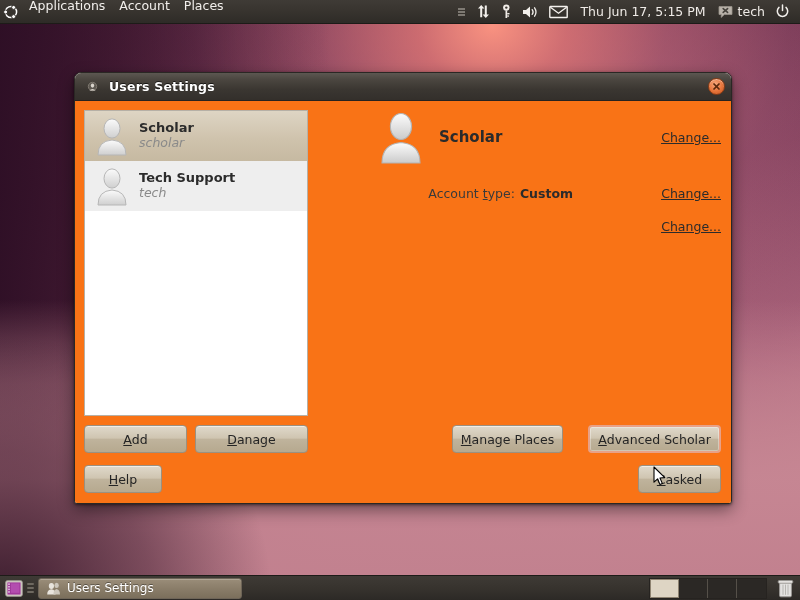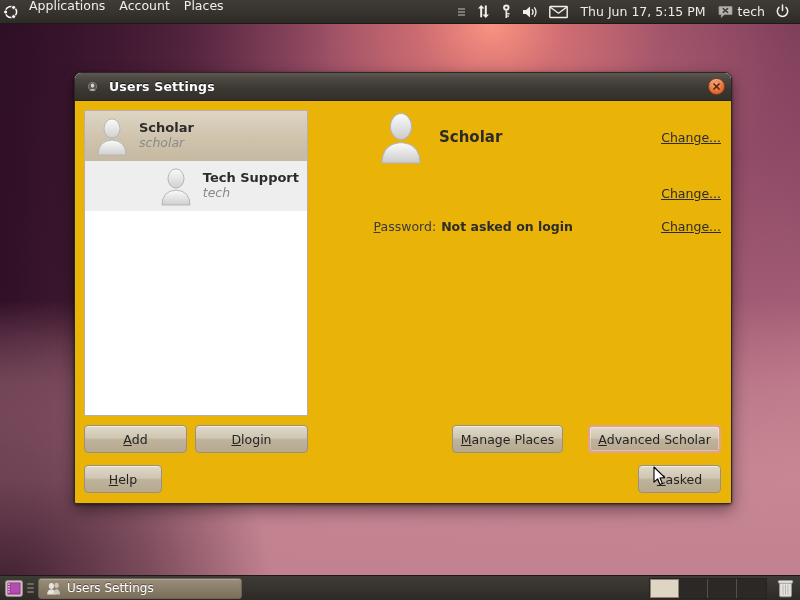--- a/index.html
+++ b/index.html
@@ -148,21 +148,21 @@
     background: radial-gradient(circle at 42% 34%, #f4a97f 0%, #e8763c 52%, #c2531f 100%);
     border: 1px solid #8c3d16;
     box-shadow: inset 0 1px 0 rgba(255,255,255,0.45);
     display: flex; align-items: center; justify-content: center;
     cursor: pointer;
   }
 
   .window-body {
     position: relative;
     height: 403px;
-    background: #eab308;
+    background: #f97316;
     padding: 10px 12px 10px 10px;
   }
 
   
   .user-list {
     position: absolute;
     left: 9px; top: 9px;
     width: 224px; height: 306px;
     background: #ffffff;
     border: 1px solid #b6b0a6;
@@ -171,21 +171,21 @@
   .user-row {
     display: flex;
     align-items: center;
     height: 50px;
     padding: 0 8px 0 8px;
     cursor: pointer;
   }
   .user-row.selected {
     background: linear-gradient(180deg, #ded5c4 0%, #cfc3ad 55%, #c6b9a1 100%);
   }
-  .user-row.alt { background: #eeeeee; justify-content: flex-end; }
+  .user-row.alt { background: #eeeeee; }
   .user-avatar-sm { width: 38px; height: 40px; flex: 0 0 38px; margin-right: 8px; }
   .user-text { display: flex; flex-direction: column; justify-content: center; line-height: 1.15; }
   .user-fullname { font-size: 13px; font-weight: bold; color: #2b2b2b; }
   .user-login { font-size: 12.5px; font-style: italic; color: #8a8a8a; }
 
   
   .details {
     position: absolute;
     left: 248px; top: 9px;
     width: 398px;
@@ -520,43 +520,43 @@
               <path d="M7 53 Q7 34 26 32.5 Q45 34 45 53 Z" fill="url(#avg2)" stroke="#b4b4b4" stroke-width="1.1"></path>
             </svg>
           </span>
           <span class="account-name">Scholar</span>
           <span class="change-link">
             <span class="mn">C</span><span>hange...</span>
           </span>
         </div>
 
         <div class="detail-row" style="margin-bottom:18px;">
+          <span class="label-col">
+            <span>Account </span><span class="mn">t</span><span>ype:</span><span class="value">Custom</span>
+          </span>
           <span class="change-link">
             <span class="mn">C</span><span>hange...</span>
           </span>
         </div>
 
         <div class="detail-row">
-          <span class="label-col">
-            <span></span><span class="mn">P</span><span>assword:</span><span class="value">Not asked on login</span>
-          </span>
           <span class="change-link">
             <span class="mn">C</span><span>hange...</span>
           </span>
         </div>
       </div>
 
       <div class="btn btn-add">
         <span class="mn">A</span>
           <span>dd</span>
       </div>
 
       <div class="btn btn-delete">
         <span class="mn">D</span>
-          <span>login</span>
+          <span>anage</span>
       </div>
 
       <div class="btn btn-help">
         <span class="mn">H</span>
           <span>elp</span>
       </div>
 
       <div class="btn btn-manage">
         <span class="mn">M</span>
           <span>anage Places</span>

